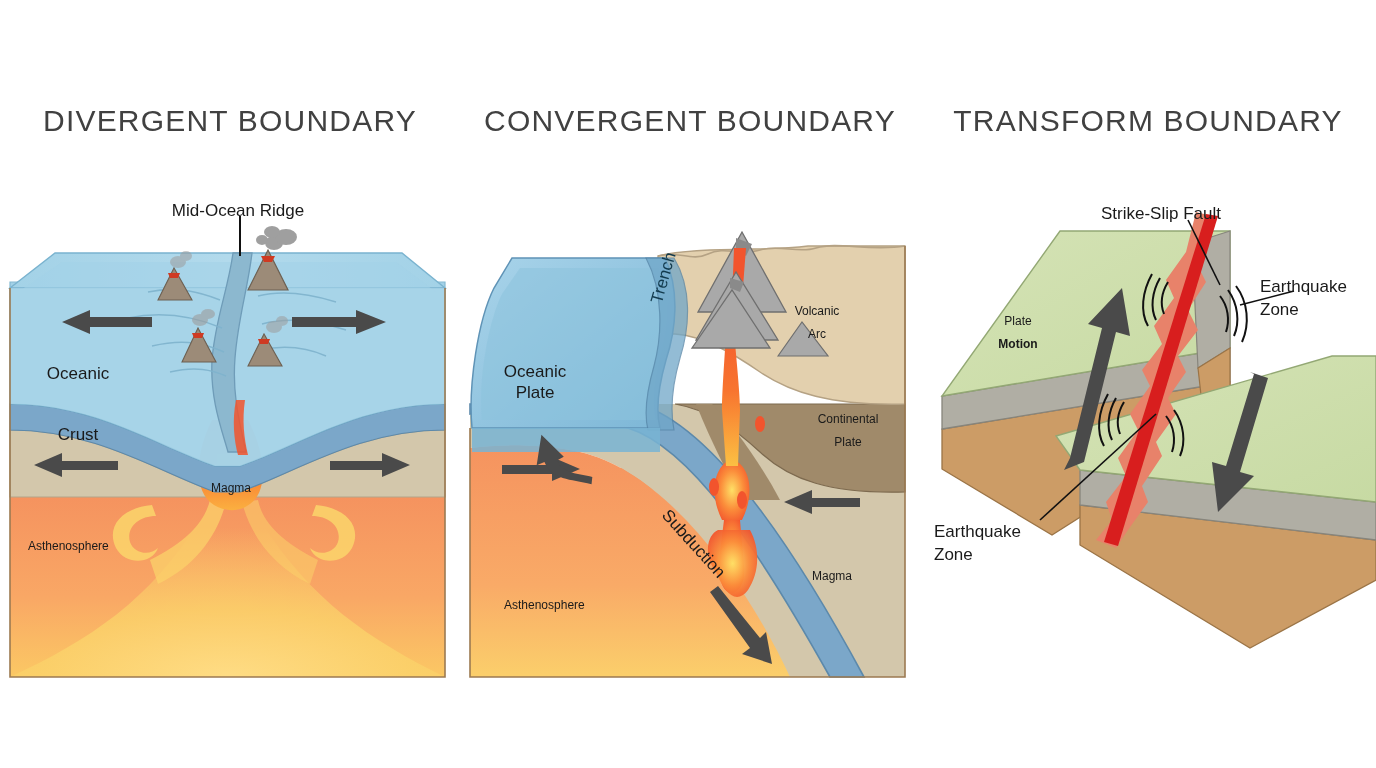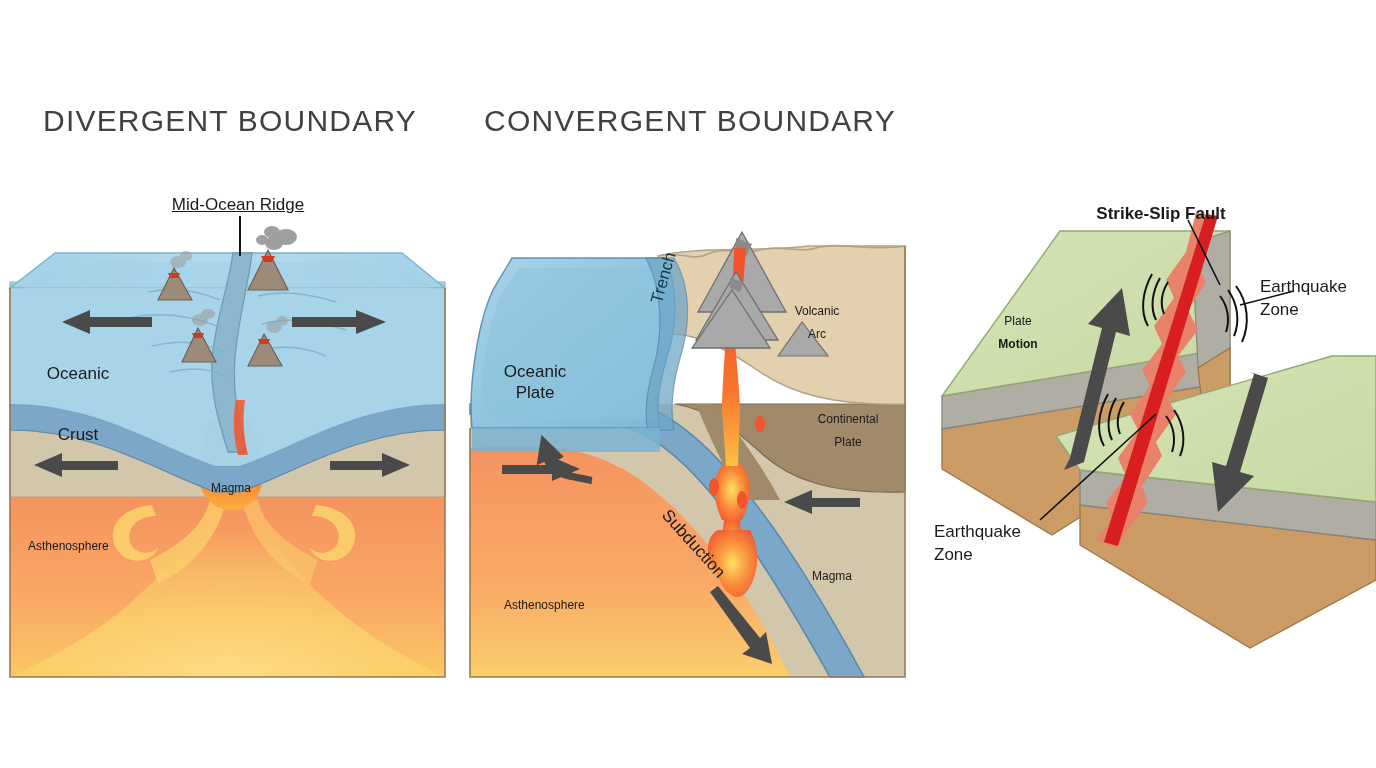--- a/index.html
+++ b/index.html
@@ -150,21 +150,21 @@
     <g fill="#4a4a4a">
       <path d="M152 317 L 152 327 L 90 327 L 90 334 L 62 322 L 90 310 L 90 317 Z"></path>
       <path d="M292 317 L 292 327 L 356 327 L 356 334 L 386 322 L 356 310 L 356 317 Z"></path>
       <path d="M118 461 L 118 470 L 62 470 L 62 477 L 34 465 L 62 453 L 62 461 Z"></path>
       <path d="M330 461 L 330 470 L 382 470 L 382 477 L 410 465 L 382 453 L 382 461 Z"></path>
     </g>
 
     <path d="M10 288 L 10 677 L 445 677 L 445 288" fill="none" stroke="#9c7a52" stroke-width="1.6"></path>
   </svg>
 
-  <div class="lbl c" style="left:238px;top:194px;text-decoration:underline;">Mid-Ocean Ridge</div>
+  <div class="lbl c" style="left:238px;top:200px;">Mid-Ocean Ridge</div>
   <div class="lbl c" style="left:78px;top:363px;">Oceanic</div>
   <div class="lbl c" style="left:78px;top:384px;margin-top:40px;">Crust</div>
   <div class="lbl c big" style="left:231px;top:477px;">Magma</div>
   <div class="lbl big" style="left:28px;top:535px;">Asthenosphere</div>
 </div>
 
 <div class="panel" id="panel-convergent">
   <div class="panel-title">CONVERGENT BOUNDARY</div>
 
   <svg width="460" height="768" viewBox="0 0 460 768">
@@ -252,20 +252,21 @@
   <div class="lbl c big" style="left:357px;top:300px;">Volcanic</div>
   <div class="lbl c big" style="left:357px;top:323px;">Arc</div>
   <div class="lbl c big" style="left:388px;top:408px;">Continental</div>
   <div class="lbl c big" style="left:388px;top:431px;">Plate</div>
   <div class="lbl" style="left:213px;top:505px;transform:rotate(48deg);transform-origin:left top;">Subduction</div>
   <div class="lbl c big" style="left:372px;top:565px;">Magma</div>
   <div class="lbl big" style="left:44px;top:594px;">Asthenosphere</div>
 </div>
 
 <div class="panel" id="panel-transform">
+  <div class="panel-title">TRANSFORM BOUNDARY</div>
 
   <svg width="456" height="768" viewBox="0 0 456 768">
     <defs>
       <linearGradient id="tGreen" x1="0" y1="0" x2="1" y2="1">
         <stop offset="0" stop-color="#d5e3b6"></stop>
             <stop offset="1" stop-color="#c7daa3"></stop>
       </linearGradient>
     </defs>
 
     <path d="M22 469 L 132 535 L 310 422 L 310 382 L 22 429 Z" fill="#cc9c66" stroke="#9b7446" stroke-width="1.3"></path>
@@ -311,21 +312,21 @@
     <g fill="#4a4a4a">
       <path d="M144 470 L 164 462 L 196 332 L 210 336 L 202 288 L 168 324 L 182 328 L 150 458 Z"></path>
       <path d="M330 372 L 348 378 L 320 472 L 334 476 L 298 512 L 292 462 L 306 466 L 334 374 Z"></path>
     </g>
 
     <line x1="268" y1="220" x2="300" y2="285" stroke="#111" stroke-width="1.6"></line>
     <line x1="320" y1="305" x2="374" y2="291" stroke="#111" stroke-width="1.6"></line>
     <line x1="236" y1="414" x2="120" y2="520" stroke="#111" stroke-width="1.6"></line>
   </svg>
 
-  <div class="lbl c" style="left:241px;top:203px;font-weight:bold;">Strike-Slip Fault</div>
+  <div class="lbl c" style="left:241px;top:203px;">Strike-Slip Fault</div>
   <div class="lbl" style="left:340px;top:276px;">Earthquake</div>
   <div class="lbl" style="left:340px;top:299px;">Zone</div>
   <div class="lbl" style="left:14px;top:521px;">Earthquake</div>
   <div class="lbl" style="left:14px;top:544px;">Zone</div>
   <div class="lbl c big" style="left:98px;top:310px;">Plate</div>
   <div class="lbl c big" style="left:98px;top:333px;font-weight:bold;">Motion</div>
 </div>
 
 </div>
 

